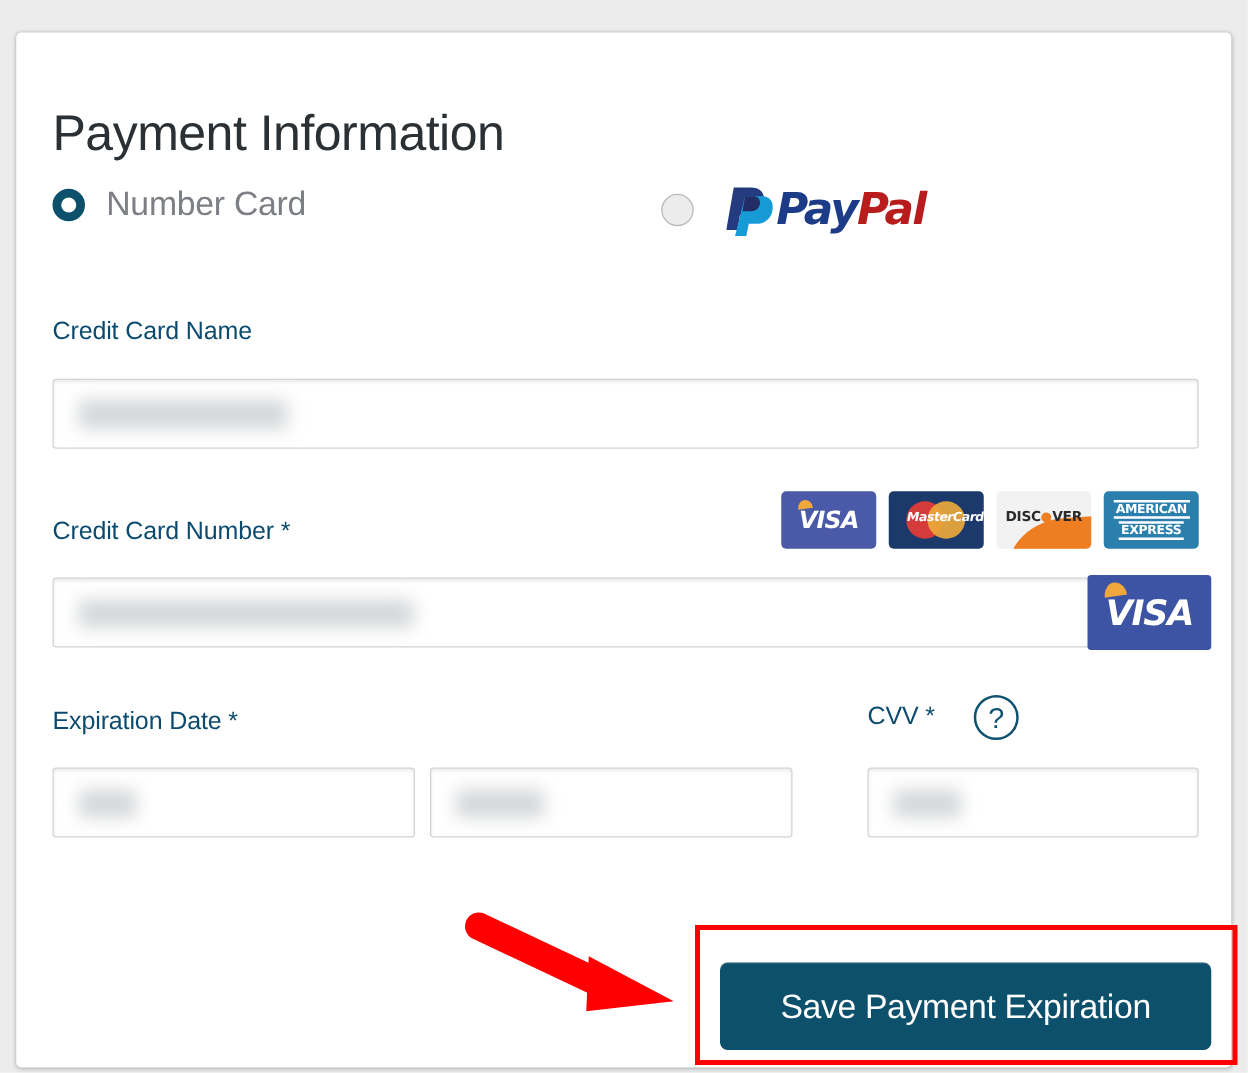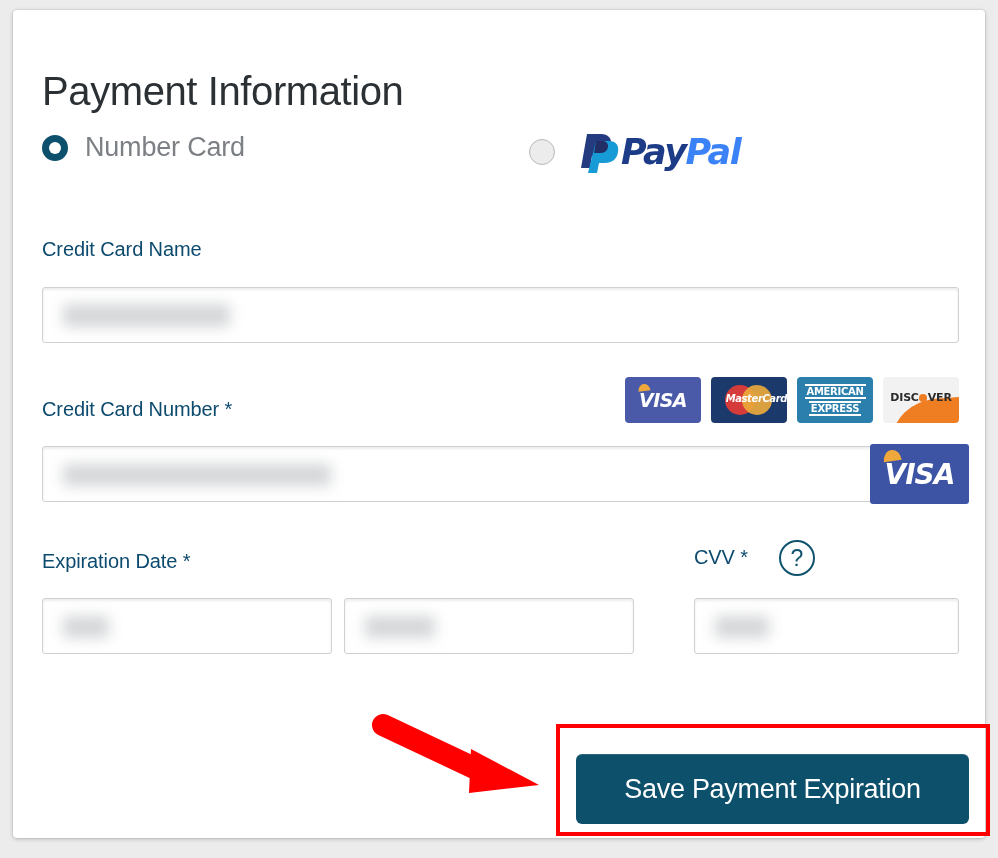--- a/index.html
+++ b/index.html
@@ -13,21 +13,21 @@
     font-family: "Liberation Sans", sans-serif;
     -webkit-font-smoothing: antialiased;
     position: relative;
     overflow: hidden;
   }
 
   
   #panel {
     position: absolute;
     left: 13px;
-    top: 10px;
+    top: 26px;
     width: 972px;
     height: 828px;
     background: #ffffff;
     border-radius: 4px;
     box-shadow: 0 1px 4px rgba(0,0,0,0.22), 0 0 0 1px rgba(0,0,0,0.04);
     box-sizing: border-box;
   }
 
   
   #page-title {
@@ -98,21 +98,21 @@
   }
   #paypal-wordmark {
     font-family: "DejaVu Sans", sans-serif;
     font-size: 35px;
     font-weight: bold;
     font-style: italic;
     letter-spacing: -1.4px;
     line-height: 1;
   }
   .pp-pay { color: #1d3c87; }
-  .pp-pal { color: #3b82f6; }
+  .pp-pal { color: #b91c1c; }
 
   
   .field-label {
     position: absolute;
     font-size: 20px;
     color: #0c4a6e;
     letter-spacing: -0.1px;
     white-space: nowrap;
   }
   .text-input {
@@ -382,28 +382,28 @@
     <div class="brand-badge brand-visa">
       <span class="visa-text">VISA<span class="visa-swoosh"></span></span>
     </div>
 
     <div class="brand-badge brand-mc">
       <span class="mc-circle mc-red"></span>
       <span class="mc-circle mc-yellow"></span>
       <span class="mc-text">MasterCard</span>
     </div>
 
+    <div class="brand-badge brand-discover">
+      <span class="disc-swoosh"></span>
+      <span class="disc-text">DISC<span class="disc-o"></span>VER</span>
+    </div>
+
     <div class="brand-badge brand-amex">
       <span class="amex-line">AMERICAN</span>
       <span class="amex-line">EXPRESS</span>
-    </div>
-
-    <div class="brand-badge brand-discover">
-      <span class="disc-swoosh"></span>
-      <span class="disc-text">DISC<span class="disc-o"></span>VER</span>
     </div>
   </div>
 
   <div id="input-cc-number" class="text-input">
     <span id="blur-cc-number" class="blurred-value"></span>
   </div>
   <div id="cc-number-brand">
     <span class="visa-text">VISA<span class="visa-swoosh"></span></span>
   </div>
 

